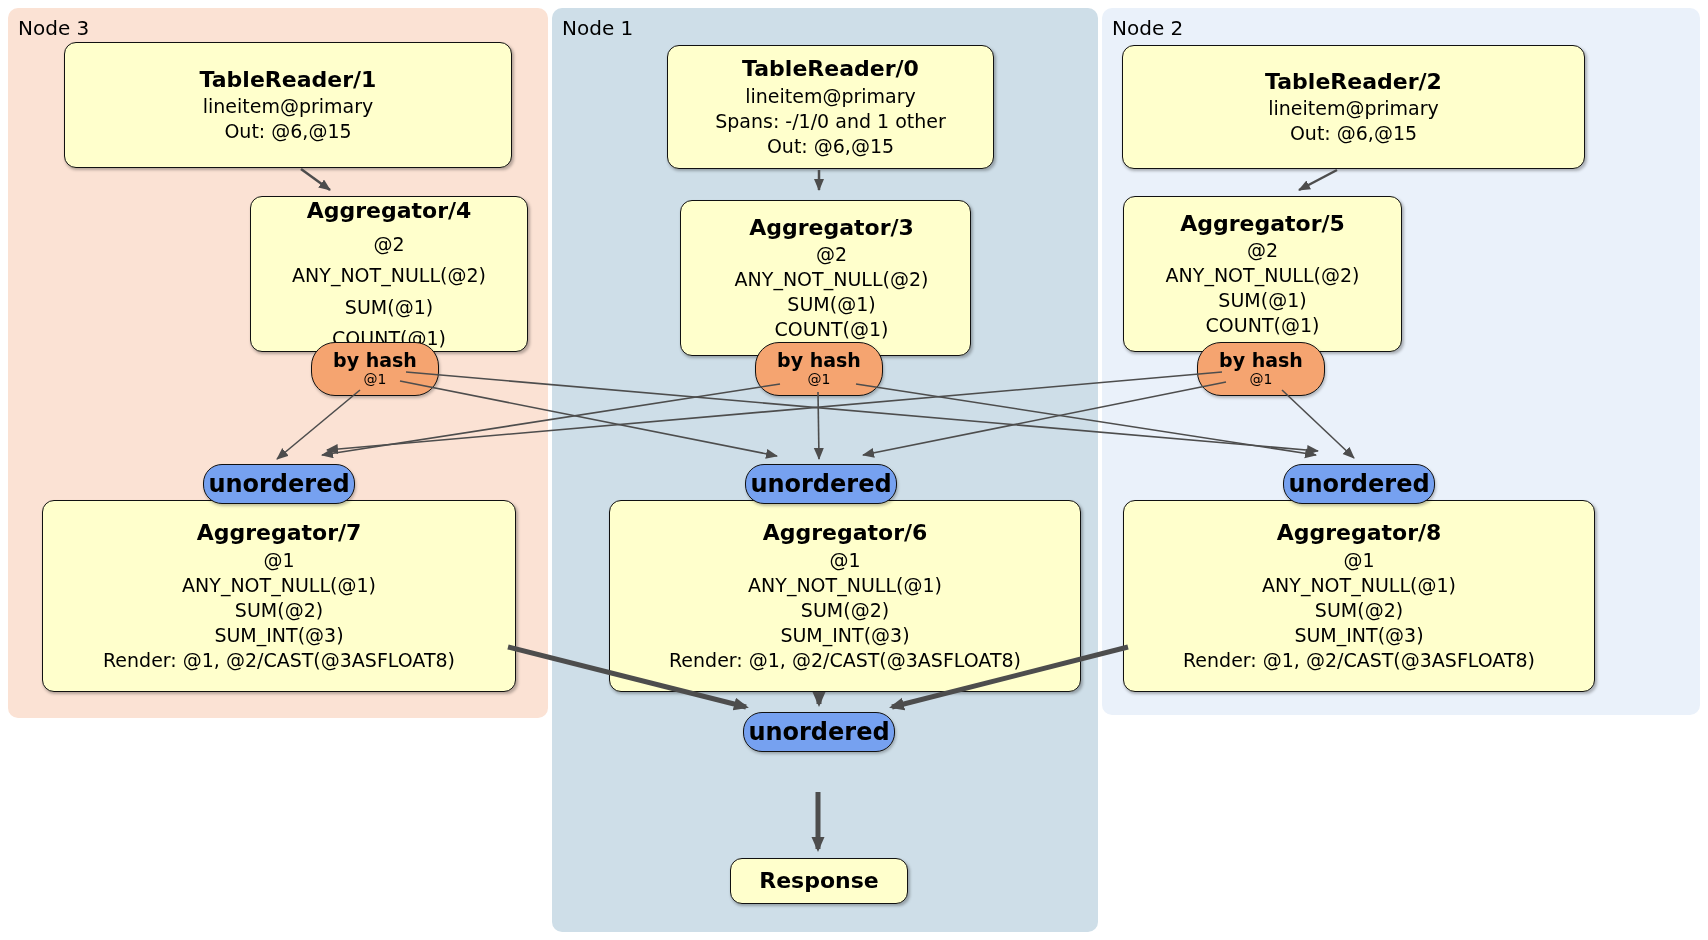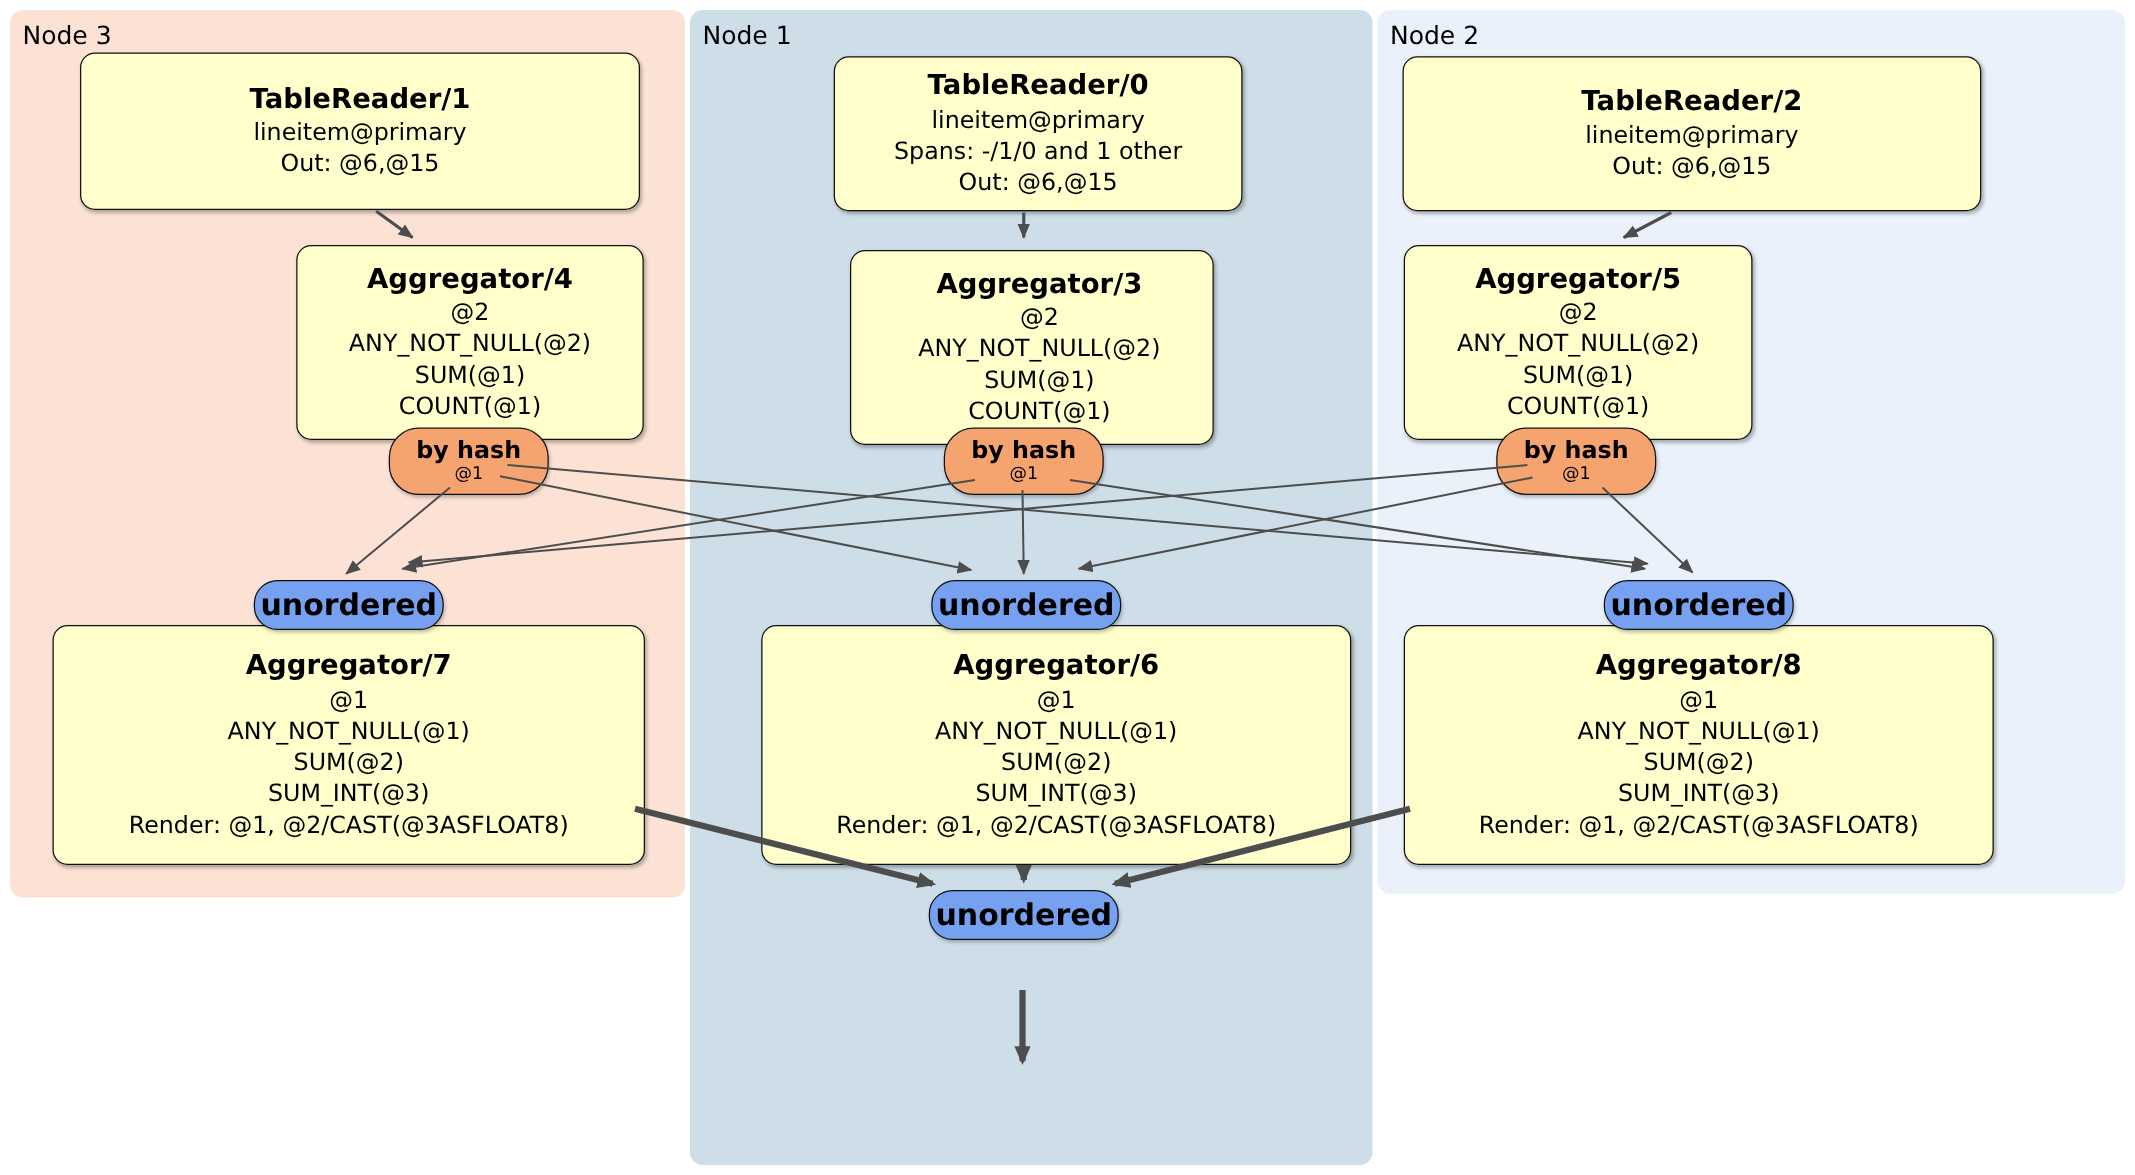--- a/index.html
+++ b/index.html
@@ -67,21 +67,21 @@
     <div class="line">lineitem@primary</div>
     <div class="line">Spans: -/1/0 and 1 other</div>
     <div class="line">Out: @6,@15</div>
   </div>
   <div class="pbox" style="left:1122px; top:45px; width:461px; height:122px;">
     <div class="title">TableReader/2</div>
     <div class="line">lineitem@primary</div>
     <div class="line">Out: @6,@15</div>
   </div>
 
-  <div class="pbox" style="left:237px; top:196px; width:276px; height:154px;">
+  <div class="pbox" style="left:250px; top:196px; width:276px; height:154px;justify-content:space-between;">
     <div class="title">Aggregator/4</div>
     <div class="line">@2</div>
     <div class="line">ANY_NOT_NULL(@2)</div>
     <div class="line">SUM(@1)</div>
     <div class="line">COUNT(@1)</div>
   </div>
   <div class="pbox" style="left:680px; top:200px; width:277px; height:154px;padding-left:12px;">
     <div class="title">Aggregator/3</div>
     <div class="line">@2</div>
     <div class="line">ANY_NOT_NULL(@2)</div>
@@ -140,20 +140,23 @@
     <div class="line">@1</div>
     <div class="line">ANY_NOT_NULL(@1)</div>
     <div class="line">SUM(@2)</div>
     <div class="line">SUM_INT(@3)</div>
     <div class="line">Render: @1, @2/CAST(@3ASFLOAT8)</div>
   </div>
 
   <div class="sync" style="left:743px; top:712px;">
     <span>unordered</span>
   </div>
+  <div class="pbox" style="left:730px; top:858px; width:176px; height:44px;">
+    <div class="title">Response</div>
+  </div>
 
   <svg class="arrows" width="1708" height="940" viewBox="0 0 1708 940">
     <defs>
       <marker id="ah" markerUnits="userSpaceOnUse" markerWidth="14" markerHeight="12" refX="11" refY="5" orient="auto">
         <path d="M0,0 L12,5 L0,10 z" fill="#4d4d4d"></path>
       </marker>
       <marker id="ahb" markerUnits="userSpaceOnUse" markerWidth="18" markerHeight="16" refX="12" refY="6.5" orient="auto">
         <path d="M0,0 L15,6.5 L0,13 z" fill="#4d4d4d"></path>
       </marker>
     </defs>

